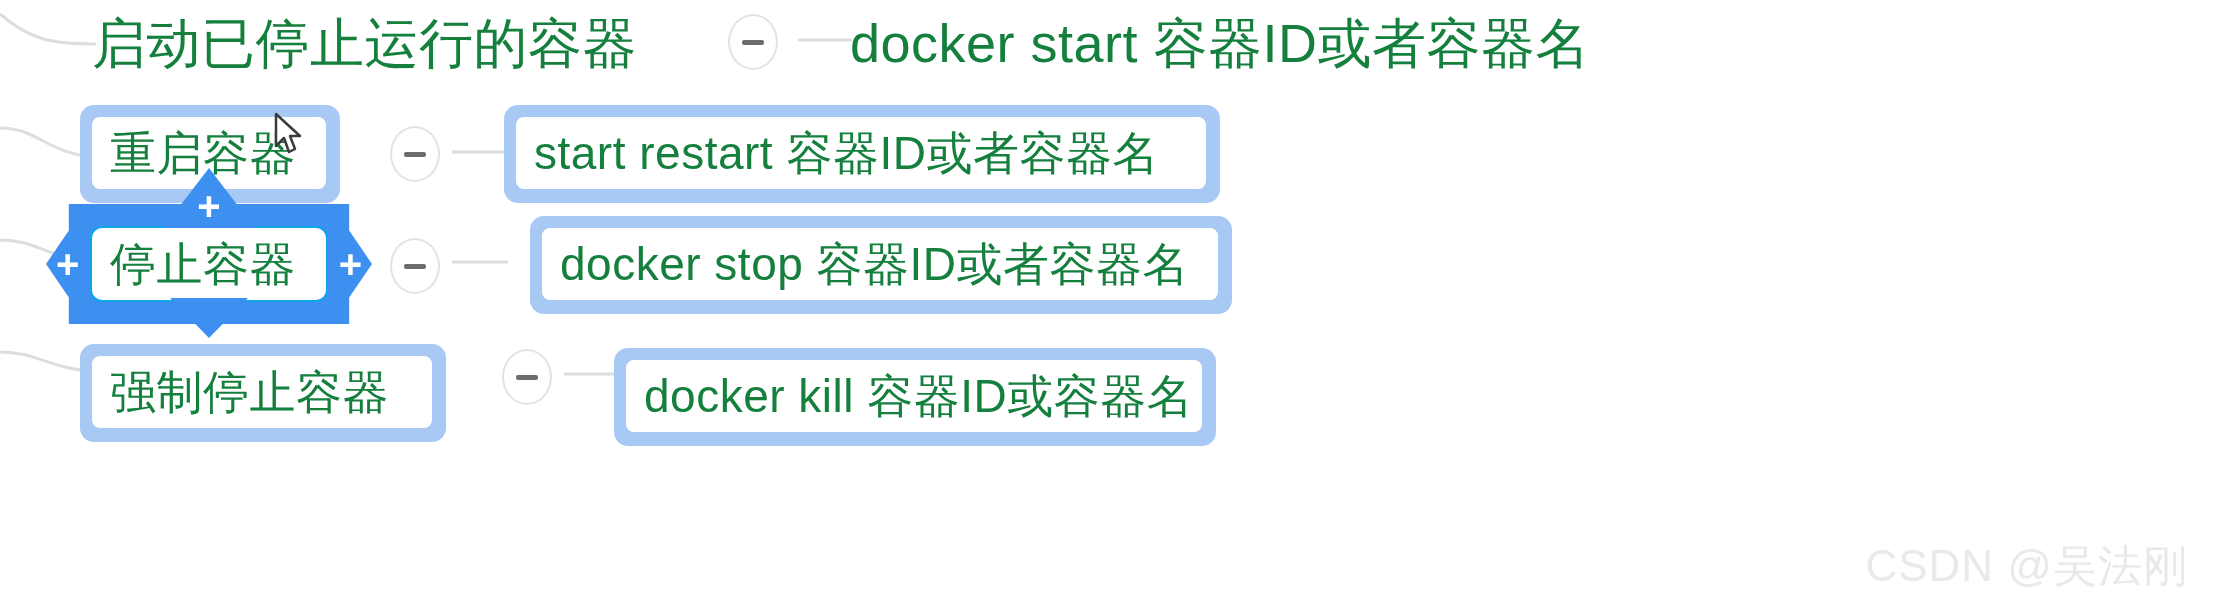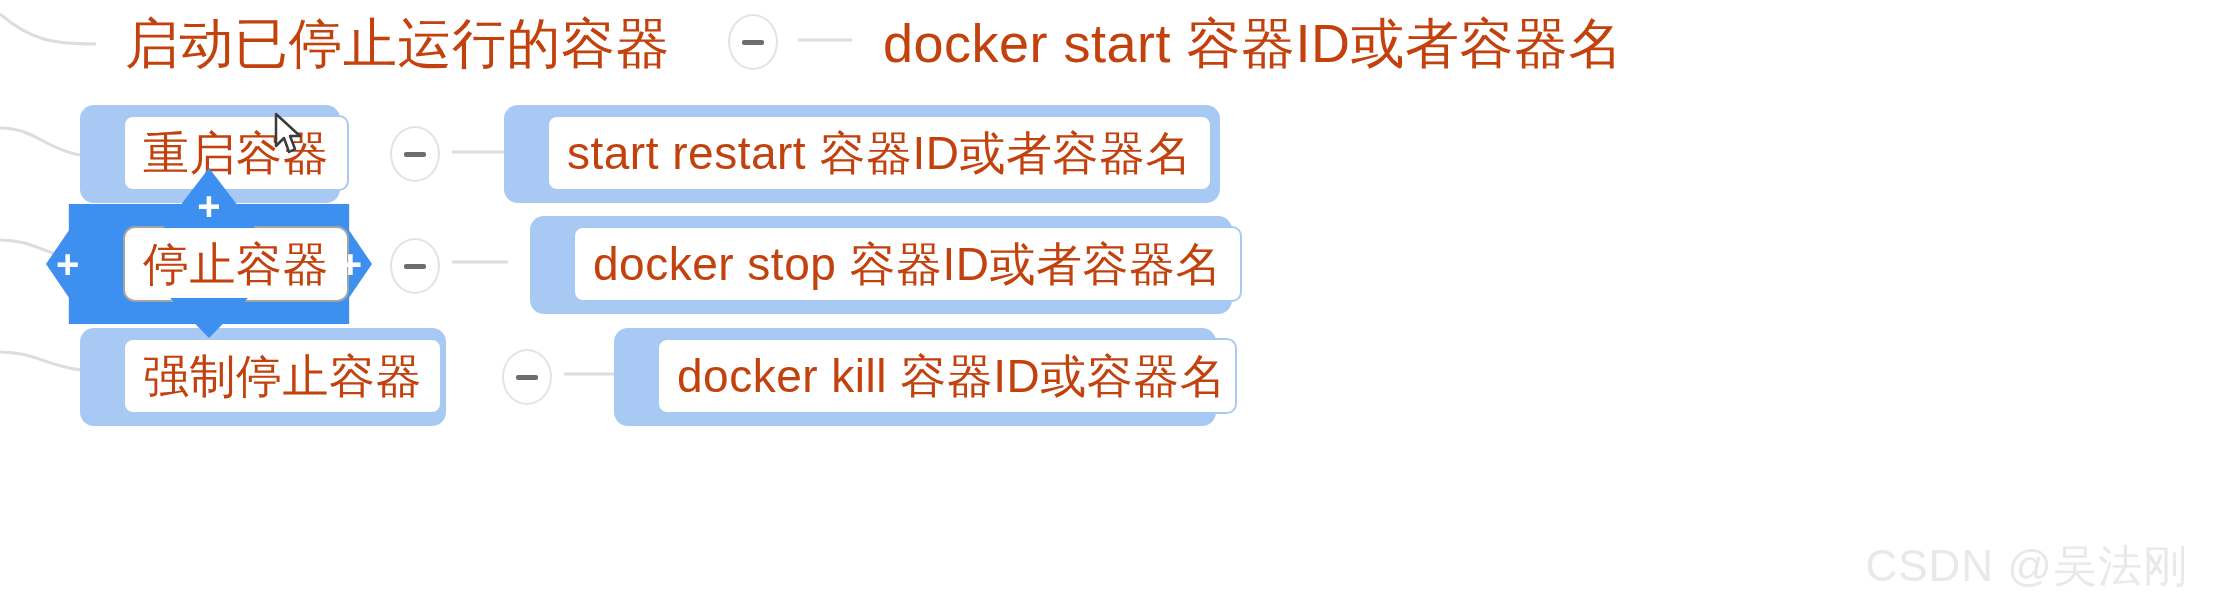--- a/index.html
+++ b/index.html
@@ -22,25 +22,24 @@
   }
   .node .inner{
     position:relative;z-index:3;
     box-sizing:border-box;
     width:100%;height:100%;
     display:flex;align-items:center;
     background:#ffffff;
     border:2px solid #a9c9f5;
     border-radius:10px;
     padding:0 18px;
-    color:#c2410c;
+    color:#15803d;
     font-size:46px;
     line-height:1;
     letter-spacing:.5px;
-    margin-left:33px;
   }
   
   .node .plate{
     position:absolute;z-index:1;
     left:-10px;top:-10px;right:-12px;bottom:-12px;
     background:#a9c9f5;
     border-radius:14px;
   }
   
   .node.plain .inner{
@@ -51,21 +50,21 @@
   .node.selected .sel-frame{
     position:absolute;z-index:1;
     left:-44px;top:-22px;right:-44px;bottom:-22px;
     background:#3d90f0;
     border-radius:14px;
     clip-path:polygon(
       0% 50%, 7% 22%, 7% 0%, 93% 0%, 93% 22%, 100% 50%,
       93% 78%, 93% 100%, 7% 100%, 7% 78%);
   }
   .node.selected .inner{
-    border:2px solid #a3a3a3;
+    border:2px solid #0ea5e9;
     border-radius:12px;
   }
   .handle{
     position:absolute;z-index:5;
     color:#ffffff;font-size:40px;font-weight:bold;line-height:1;
     display:flex;align-items:center;justify-content:center;
     user-select:none;
   }
   .handle.left{left:-34px;top:50%;transform:translateY(-50%);}
   .handle.right{right:-34px;top:50%;transform:translateY(-50%);}
@@ -164,30 +163,30 @@
 
   <div class="toggle" style="left:390px;top:238px;">
     <span class="bar"></span>
   </div>
 
   <div class="node" style="left:540px;top:226px;width:680px;height:76px;">
     <div class="plate"></div>
     <div class="inner">docker stop 容器ID或者容器名</div>
   </div>
 
-  <div class="node" style="left:90px;top:338px;width:344px;height:76px;">
+  <div class="node" style="left:90px;top:354px;width:344px;height:76px;">
     <div class="plate"></div>
     <div class="inner">强制停止容器</div>
   </div>
 
   <div class="toggle" style="left:502px;top:349px;">
     <span class="bar"></span>
   </div>
 
-  <div class="node" style="left:624px;top:338px;width:580px;height:76px;align-items:center;">
+  <div class="node" style="left:624px;top:358px;width:580px;height:76px;align-items:center;">
     <div class="plate"></div>
     <div class="inner">docker kill 容器ID或容器名</div>
   </div>
 
   <svg id="cursor" width="34" height="46" viewBox="0 0 34 46" style="left:274px;top:112px;" xmlns="http://www.w3.org/2000/svg">
     <path d="M2,2 L2,34 L10,26 L15,40 L21,37 L16,24 L26,24 Z" fill="#ffffff" stroke="#3a3b3d" stroke-width="2.5" stroke-linejoin="round"></path>
   </svg>
 
   <div id="watermark">CSDN @吴法刚</div>
 

